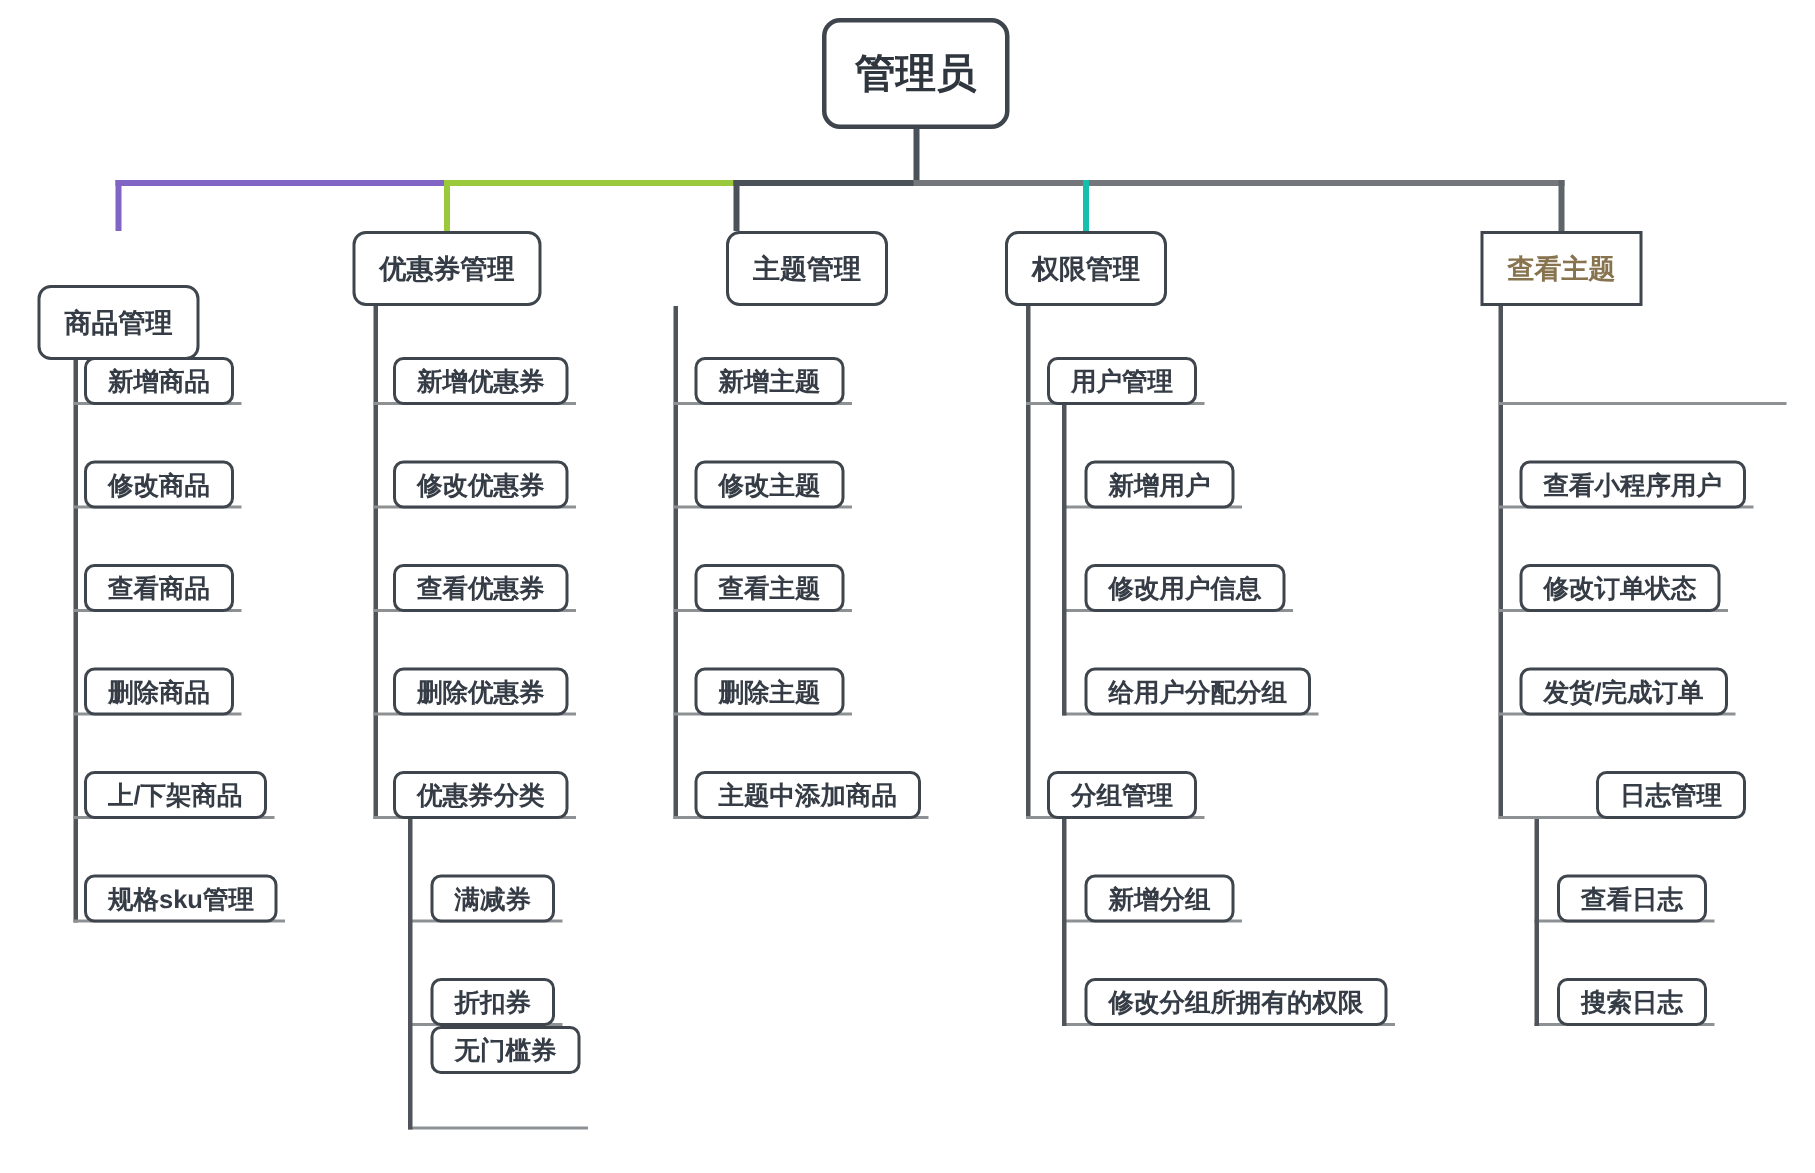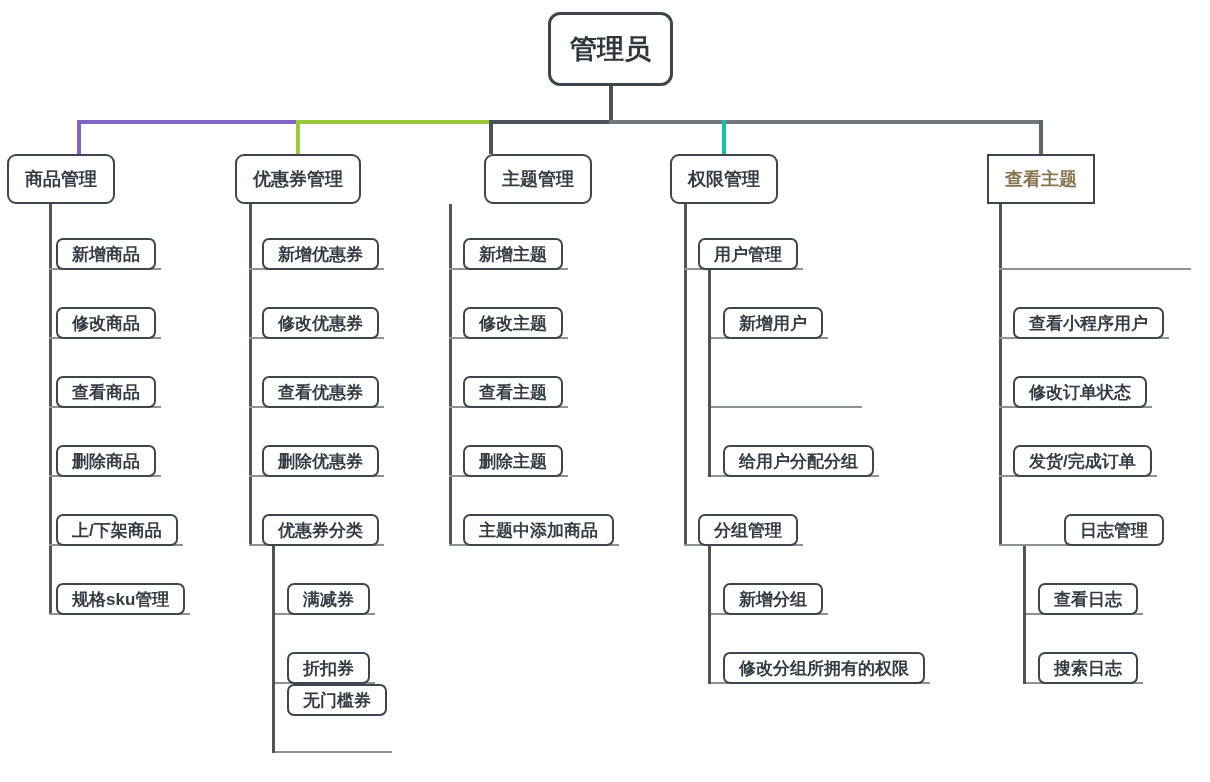--- a/index.html
+++ b/index.html
@@ -44,21 +44,21 @@
     font-size:17px;
     border-radius:7px;
   }
   .line{position:absolute;z-index:0;}
 </style>
 </head>
 <body>
 
 <div id="canvas">
   <div class="node root-box">管理员</div>
-<div class="node branch-box" style="left: 7px;">商品管理</div>
+<div class="node branch-box" style="left: 25px; margin-top: 36px;">商品管理</div>
     <div class="node child-box" style="left: 56px; top: 238px;">新增商品</div>
     <div class="node child-box" style="left: 56px; top: 307px;">修改商品</div>
     <div class="node child-box" style="left: 56px; top: 376px;">查看商品</div>
     <div class="node child-box" style="left: 56px; top: 445px;">删除商品</div>
     <div class="node child-box" style="left: 56px; top: 514px;">上/下架商品</div>
     <div class="node child-box" style="left: 56px; top: 583px;">规格sku管理</div>
     <div class="line" style="left: 49px; top: 204px; width: 3px; height: 411px; background: rgb(79, 84, 91);"></div>
     <div class="line" style="left: 49px; top: 268px; width: 112px; height: 2px; background: rgb(142, 145, 148);"></div>
     <div class="line" style="left: 49px; top: 337px; width: 112px; height: 2px; background: rgb(142, 145, 148);"></div>
     <div class="line" style="left: 49px; top: 406px; width: 112px; height: 2px; background: rgb(142, 145, 148);"></div>
@@ -92,20 +92,21 @@
     <div class="node child-box" style="left: 463px; top: 514px;">主题中添加商品</div>
     <div class="line" style="left: 449px; top: 204px; width: 3px; height: 342px; background: rgb(79, 84, 91);"></div>
     <div class="line" style="left: 449px; top: 268px; width: 119px; height: 2px; background: rgb(142, 145, 148);"></div>
     <div class="line" style="left: 449px; top: 337px; width: 119px; height: 2px; background: rgb(142, 145, 148);"></div>
     <div class="line" style="left: 449px; top: 406px; width: 119px; height: 2px; background: rgb(142, 145, 148);"></div>
     <div class="line" style="left: 449px; top: 475px; width: 119px; height: 2px; background: rgb(142, 145, 148);"></div>
     <div class="line" style="left: 449px; top: 544px; width: 170px; height: 2px; background: rgb(142, 145, 148);"></div>
     <div class="node branch-box" style="left: 670px;">权限管理</div>
     <div class="node child-box" style="left: 698px; top: 238px;">用户管理</div>
     <div class="node child-box" style="left: 723px; top: 307px;">新增用户</div>
+    <div class="node child-box" style="left: 723px; top: 376px;">修改用户信息</div>
     <div class="node child-box" style="left: 723px; top: 445px;">给用户分配分组</div>
     <div class="node child-box" style="left: 698px; top: 514px;">分组管理</div>
     <div class="node child-box" style="left: 723px; top: 583px;">新增分组</div>
     <div class="node child-box" style="left: 723px; top: 652px;">修改分组所拥有的权限</div>
     <div class="line" style="left: 684px; top: 204px; width: 3px; height: 342px; background: rgb(79, 84, 91);"></div>
     <div class="line" style="left: 684px; top: 268px; width: 119px; height: 2px; background: rgb(142, 145, 148);"></div>
     <div class="line" style="left: 708px; top: 337px; width: 120px; height: 2px; background: rgb(142, 145, 148);"></div>
     <div class="line" style="left: 708px; top: 406px; width: 154px; height: 2px; background: rgb(142, 145, 148);"></div>
     <div class="line" style="left: 708px; top: 475px; width: 171px; height: 2px; background: rgb(142, 145, 148);"></div>
     <div class="line" style="left: 708px; top: 270px; width: 3px; height: 207px; background: rgb(79, 84, 91);"></div>

